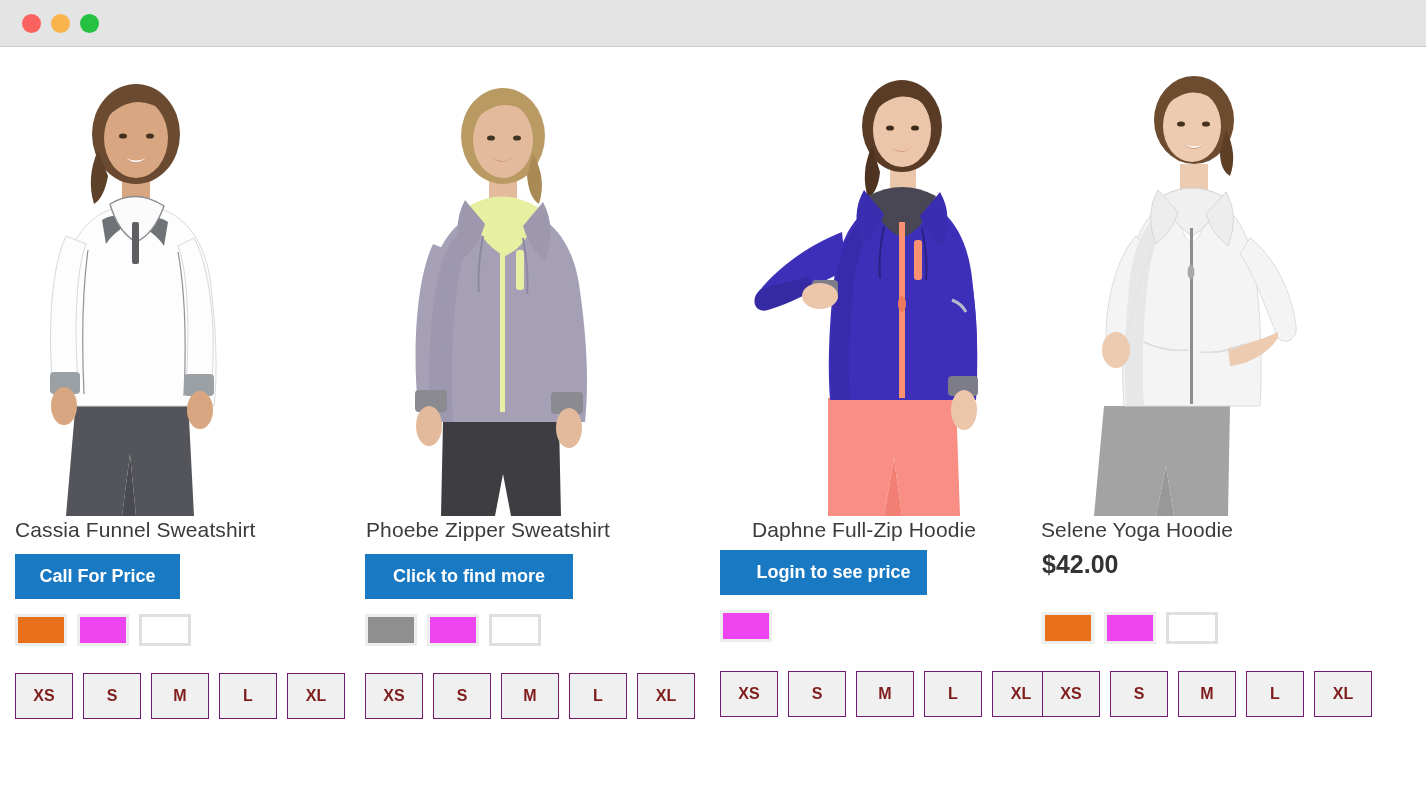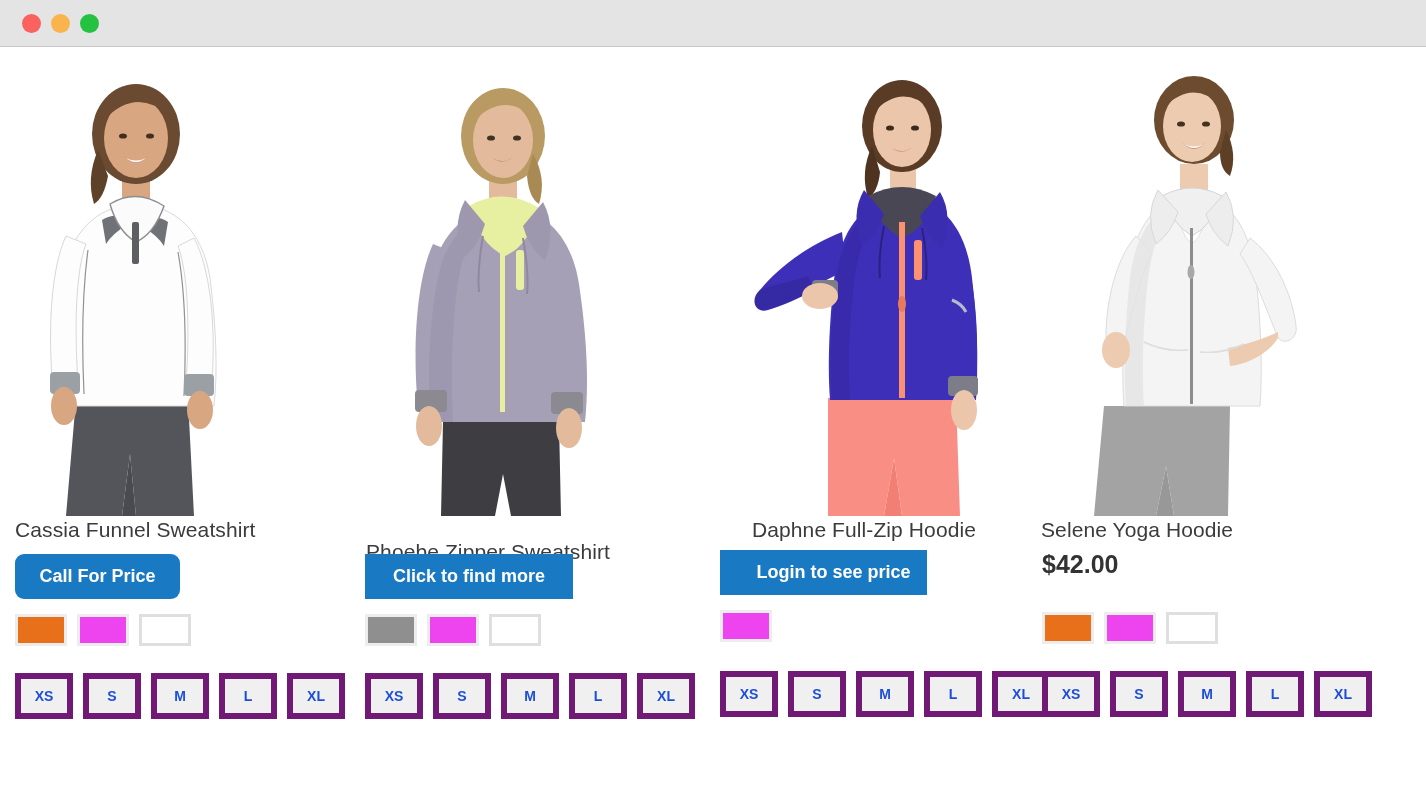--- a/index.html
+++ b/index.html
@@ -57,36 +57,36 @@
   svg.model { position: absolute; left: 0; top: 0; }
 
   
   .title {
     position: absolute;
     font-size: 21px; font-weight: 400;
     color: #3b3b3b; white-space: nowrap;
     letter-spacing: 0.1px;
   }
   .product.c0 .title { left: 15px;  top: 470px; }
-  .product.c1 .title { left: 11px;  top: 492px; }
+  .product.c1 .title { left: 11px;  top: 470px; }
   .product.c2 .title { left: 14px;  top: 470px; margin-left: 28px; }
   .product.c3 .title { left: 13px;  top: 470px; }
 
   
   .cta {
     position: absolute;
     background: #1979c3;
     color: #ffffff;
     font-size: 18px; font-weight: 700;
     border: none; cursor: pointer;
     display: flex; align-items: center; justify-content: center;
     white-space: nowrap;
     font-family: "Liberation Sans", sans-serif;
   }
-  .product.c0 .cta { left: 15px;  top: 506px; width: 165px; height: 45px; border-radius: 9px; }
+  .product.c0 .cta { left: 15px;  top: 506px; width: 165px; height: 45px; }
   .product.c1 .cta { left: 10px;  top: 506px; width: 208px; height: 45px; }
   .product.c2 .cta { left: 10px;  top: 502px; width: 207px; height: 45px; padding-left: 20px; }
 
   .price {
     position: absolute; left: 14px; top: 502px;
     font-size: 25px; font-weight: 700; color: #333333;
   }
 
   
   .swatches { position: absolute; display: flex; gap: 10px; }
@@ -106,23 +106,23 @@
   
   .sizes { position: absolute; display: flex; gap: 10px; }
   .product.c0 .sizes { left: 15px;  top: 625px; }
   .product.c1 .sizes { left: 10px;  top: 625px; }
   .product.c2 .sizes { left: 10px;  top: 623px; }
   .product.c3 .sizes { left: 14px;  top: 623px; }
 
   .size {
     width: 58px; height: 46px;
     background: #f0f0f0;
-    border: 6px solid #701a75;
-    color: #1d4ed8;
-    font-size: 14px; font-weight: 700;
+    border: 1px solid #701a75;
+    color: #7f1d1d;
+    font-size: 16px; font-weight: 700;
     display: flex; align-items: center; justify-content: center;
     cursor: pointer;
     font-family: "Liberation Sans", sans-serif;
   }
 </style>
 </head>
 <body>
 
 <div class="titlebar">
   <div class="traffic">

